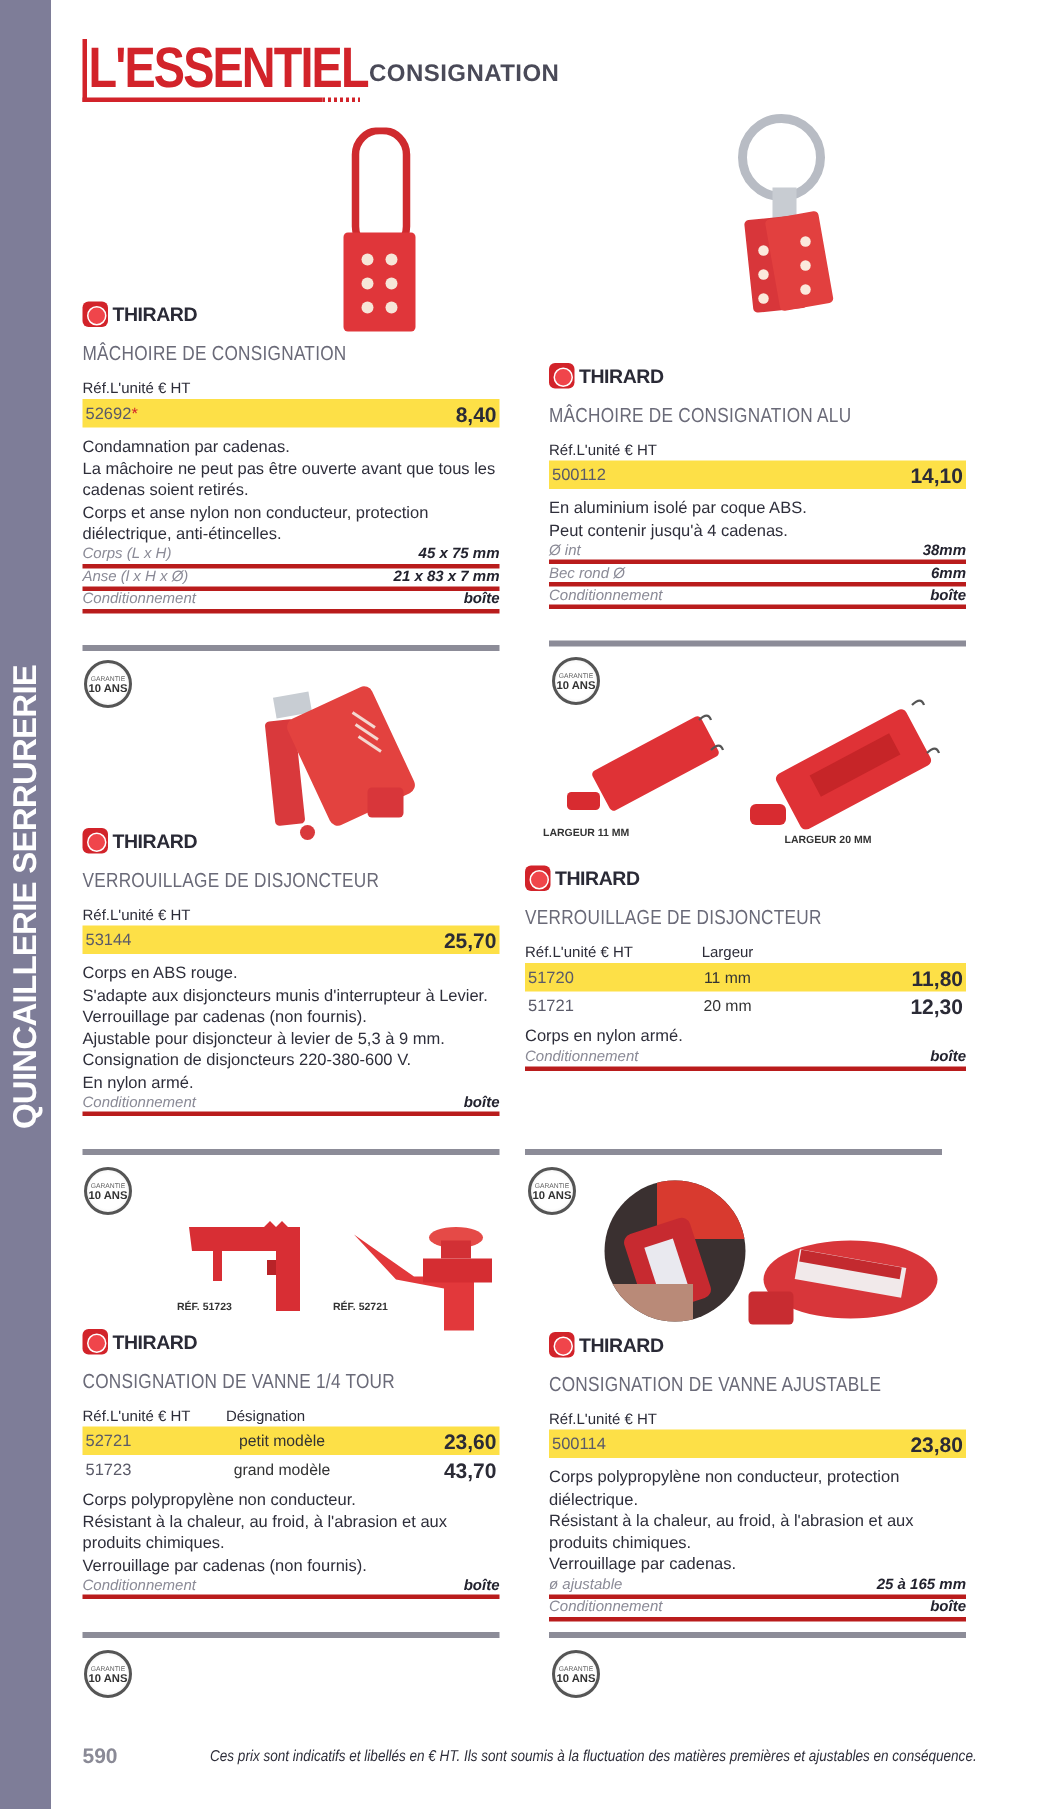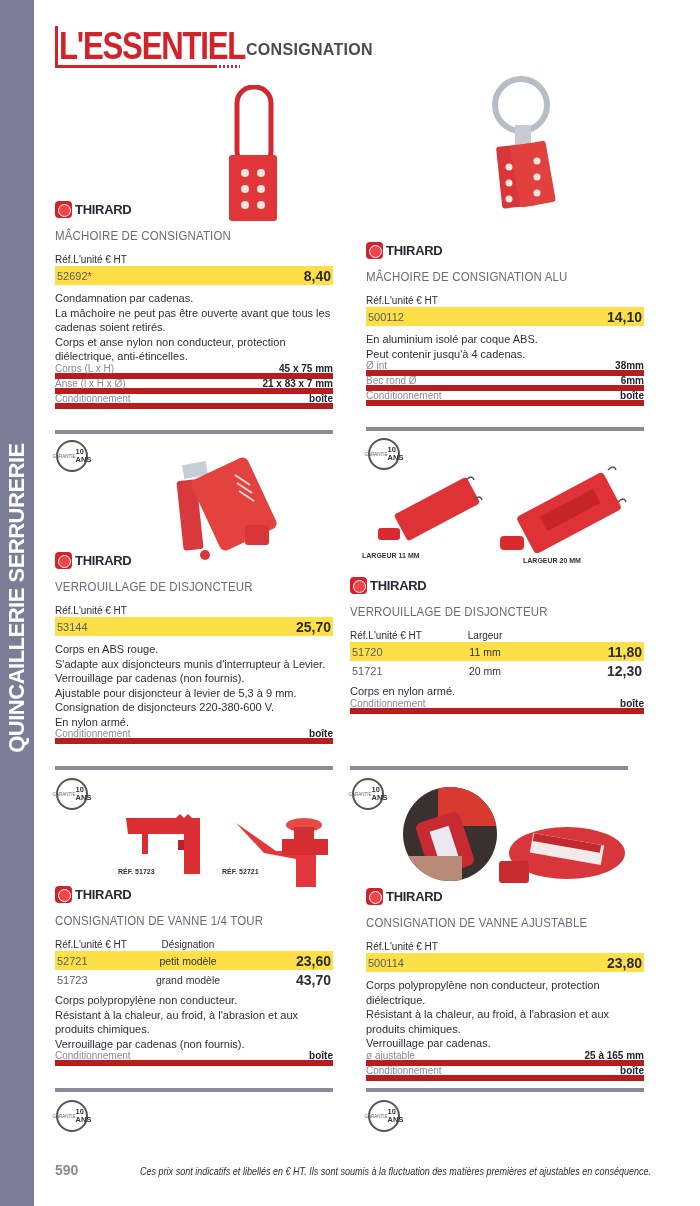--- a/index.html
+++ b/index.html
@@ -33,27 +33,27 @@
     font-family: "Liberation Sans", sans-serif; transform: scaleX(0.85); transform-origin: left; white-space: nowrap; }
   .thead { display: flex; font-size: 10px; font-weight: normal; color: #2c2c38; margin-top: 9px; height: 14px; align-items: center; }
   .thead .mid { position: absolute; }
   .trow { display: flex; justify-content: space-between; align-items: center; height: 19px; font-size: 11px; position: relative; }
   .trow.shade { background: #fde047; }
   .trow .ref { color: #5a5a68; padding-left: 2px; }
   .trow .ref .star { color: #d2232a; }
   .trow .price { font-weight: bold; font-size: 14px; color: #2b2b36; padding-right: 2px; }
   .trow .midcol { position: absolute; font-size: 10.5px; color: #333; transform: translateX(-50%); }
   .desc { font-size: 11px; line-height: 14.5px; color: #2e2e3a; margin-top: 6px; }
-  .spec { display: flex; justify-content: space-between; font-size: 10px; border-bottom: 6px solid #b91c1c; height: 15px; align-items: center; }
+  .spec { display: flex; justify-content: space-between; font-size: 10px; font-style: italic; border-bottom: 3px solid #b91c1c; height: 15px; align-items: center; }
   .spec .k { color: #8a8a96; }
   .spec .v { font-weight: bold; color: #22222e; }
   .hr { position: absolute; height: 4px; background: #8c8c98; }
 
   .garantie { position: absolute; width: 32px; height: 32px; border-radius: 50%; border: 2px solid #555; background: radial-gradient(circle, #fff 60%, #ddd 100%);
-    display: flex; flex-direction: row; align-items: center; justify-content: center; }
+    display: flex; flex-direction: column; align-items: center; justify-content: center; }
   .garantie .g1 { font-size: 4.5px; color: #666; line-height: 5px; }
   .garantie .g2 { font-size: 7.5px; font-weight: bold; color: #333; line-height: 8px; }
 
   .caption { position: absolute; font-size: 7px; font-weight: bold; color: #333; }
   .img { position: absolute; }
   .footer-page { position: absolute; left: 55px; top: 1162px; font-size: 14px; font-weight: bold; color: #8a8a96; }
   .footer-note { position: absolute; left: 140px; top: 1165px; font-size: 10.5px; font-style: italic; color: #2e2e3a; white-space: nowrap; transform: scaleX(0.86); transform-origin: left; }
 </style>
 </head>
 <body>
@@ -306,21 +306,21 @@
 </svg>
 
 <div class="block" style="left:55px;top:885px;width:278px">
   <div class="logo">
     <span class="logo-mark"></span>
     <span class="logo-text">THIRARD</span>
   </div>
   <div class="ptitle">CONSIGNATION DE VANNE 1/4 TOUR</div>
   <div class="thead" style="position:relative">
     <span>Réf.</span>
-    <span class="mid" style="left:133px;transform:translateX(-50%)">Désignation</span>
+    <span class="mid" style="left:122px;transform:translateX(-50%)">Désignation</span>
     <span>L'unité € HT</span>
   </div>
   <div class="trow shade">
     <span class="ref">52721</span>
     <span class="midcol" style="left:133px">petit modèle</span>
     <span class="price">23,60</span>
   </div>
   <div class="trow">
     <span class="ref">51723</span>
     <span class="midcol" style="left:133px">grand modèle</span>

